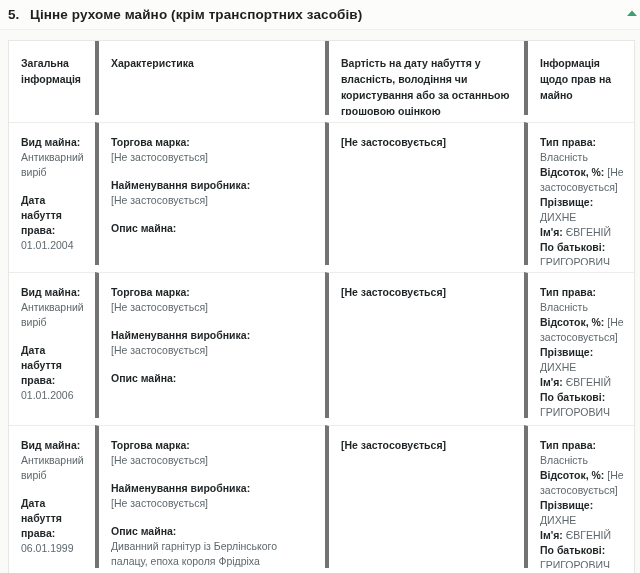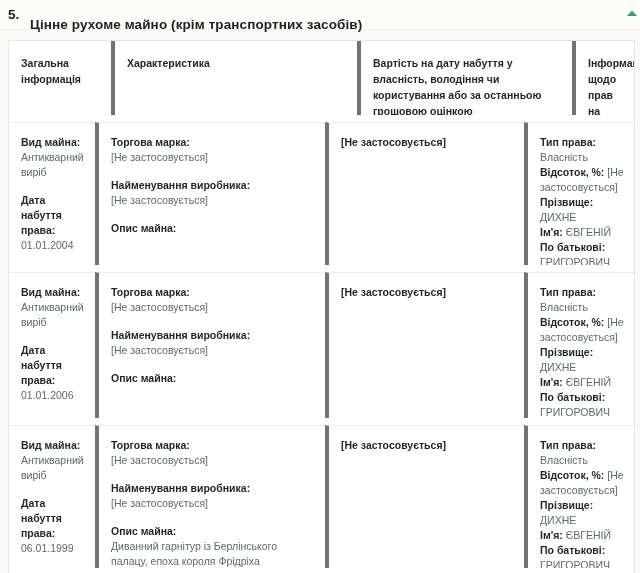--- a/index.html
+++ b/index.html
@@ -20,42 +20,42 @@
   .sec {
     position:absolute; top:0; left:0; right:0; height:30px;
     background:#fcfcfa; border-bottom:1px solid #f0f0ec;
     cursor:pointer;
   }
   .sec-num {
     position:absolute; left:8px; top:7px;
     font-size:13.5px; font-weight:700; color:#1d201f;
   }
   .sec-title {
-    position:absolute; left:30px; top:17px;
+    position:absolute; left:30px; top:7px;
     font-size:13.5px; font-weight:700; color:#1d201f;
     letter-spacing:.1px;
   }
   .chevron { position:absolute; right:2px; top:9px; width:12px; height:8px; }
 
   
   .tbl {
     position:absolute; top:40px; left:8px; width:627px;
     background:#ffffff; border:1px solid #e7e7e3;
   }
   .trow { display:grid; grid-template-columns:86px 230px 199px 1fr; }
   .trow + .trow > .td { border-top:1px solid #ececе8; border-top:1px solid #ececе8;margin-top:7px; }
   .trow + .trow > .td { border-top:1px solid #ececE8; }
   .td {
     border-left:4px solid #737373;
     padding:12px 10px 10px 12px;
     font-size:10.5px; line-height:15px; color:#5e686c;
     overflow:hidden;
   }
   .td:first-child { border-left:none; }
-  .trow.head { height:74px;gap:16px; }
+  .trow.head { height:74px; }
   .trow.r150 { height:150px; }
   .trow.r153 { height:153px; }
   .trow.stub { height:30px; }
   .head .td {
     font-weight:700; color:#1f2426; line-height:16px; padding-top:14px;
   }
   b, .lbl { font-weight:700; color:#1f2426; }
   .lbl { display:block; }
   .val { display:block; }
   .grp { margin-top:13px; }

